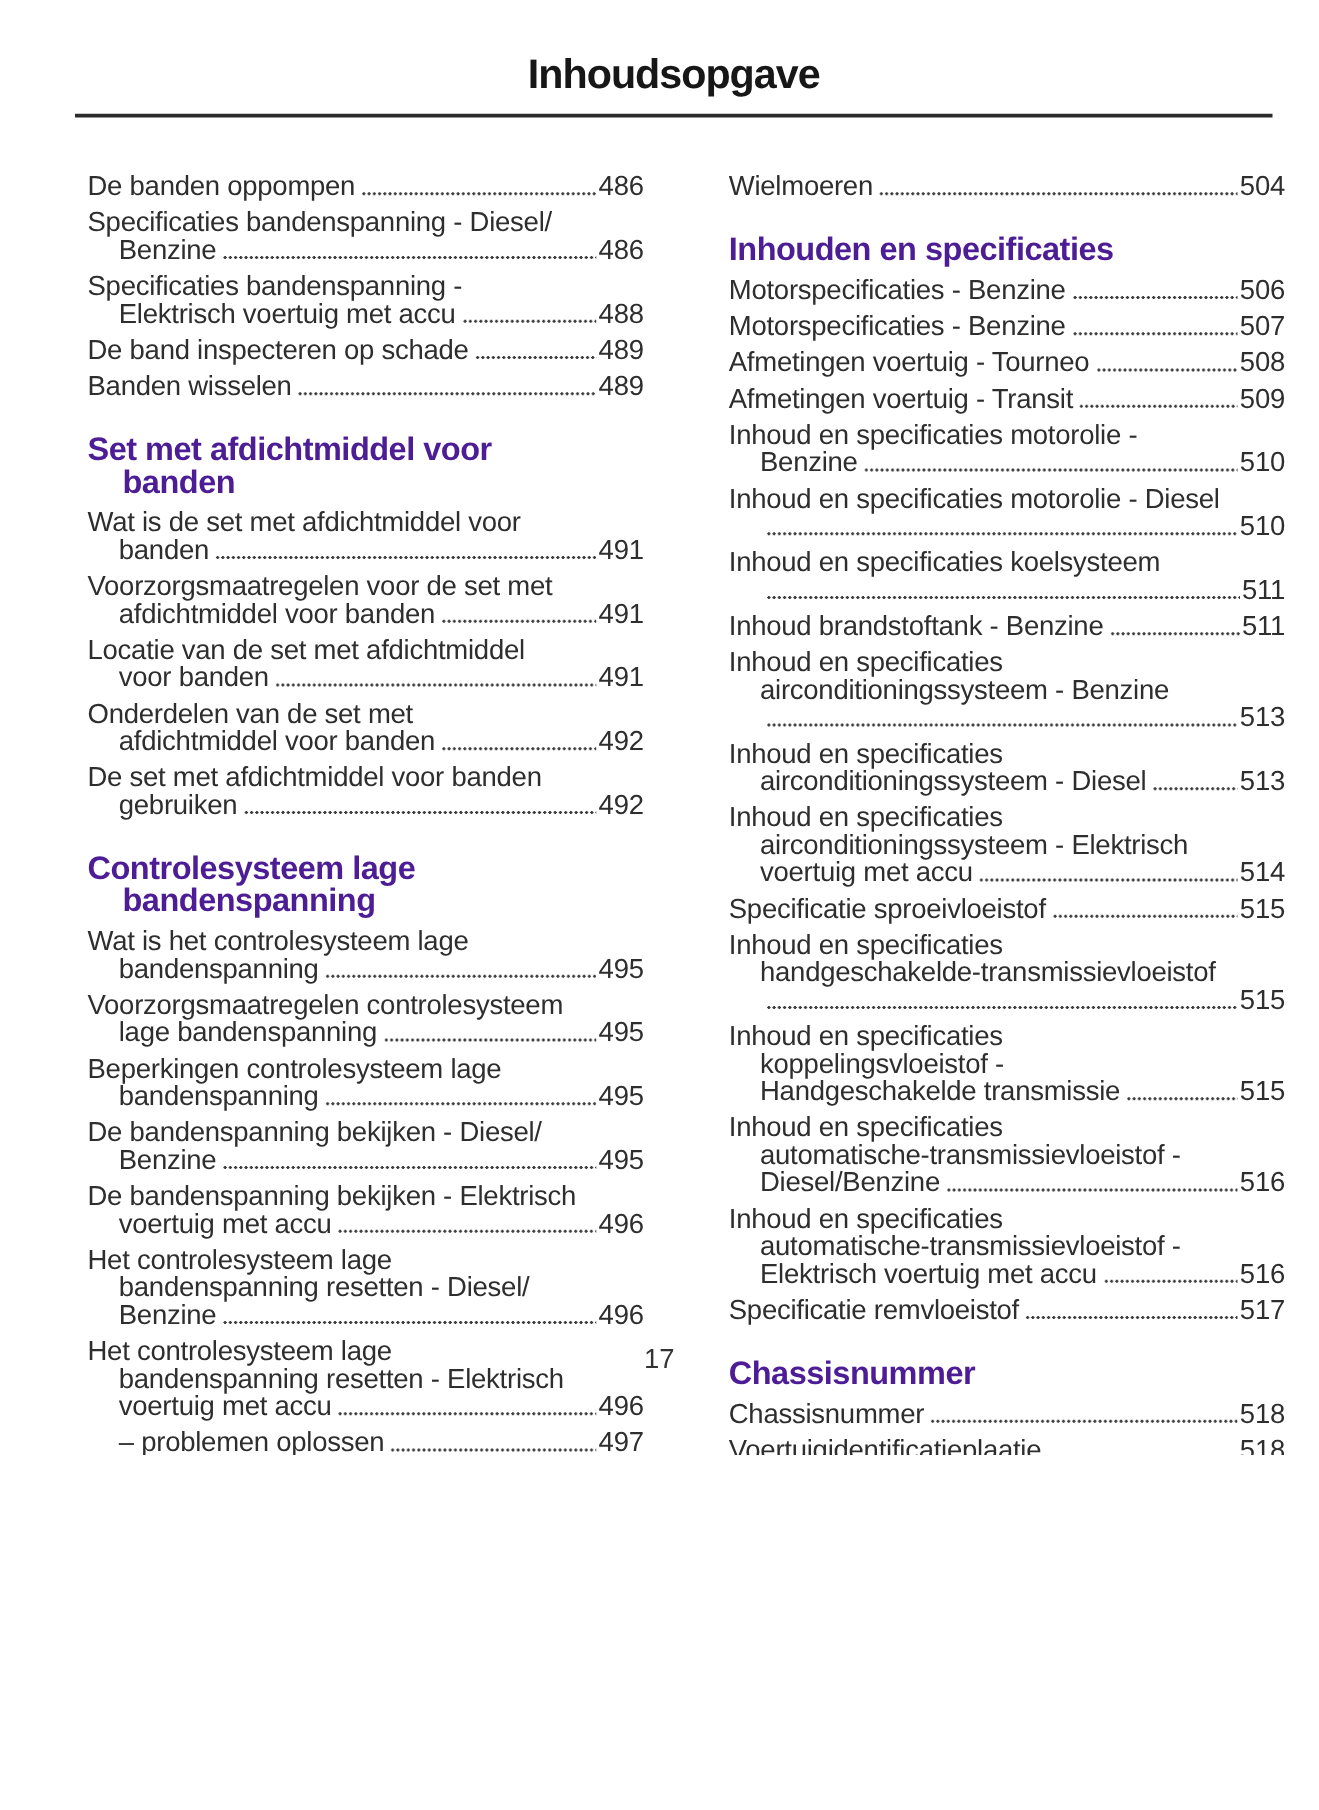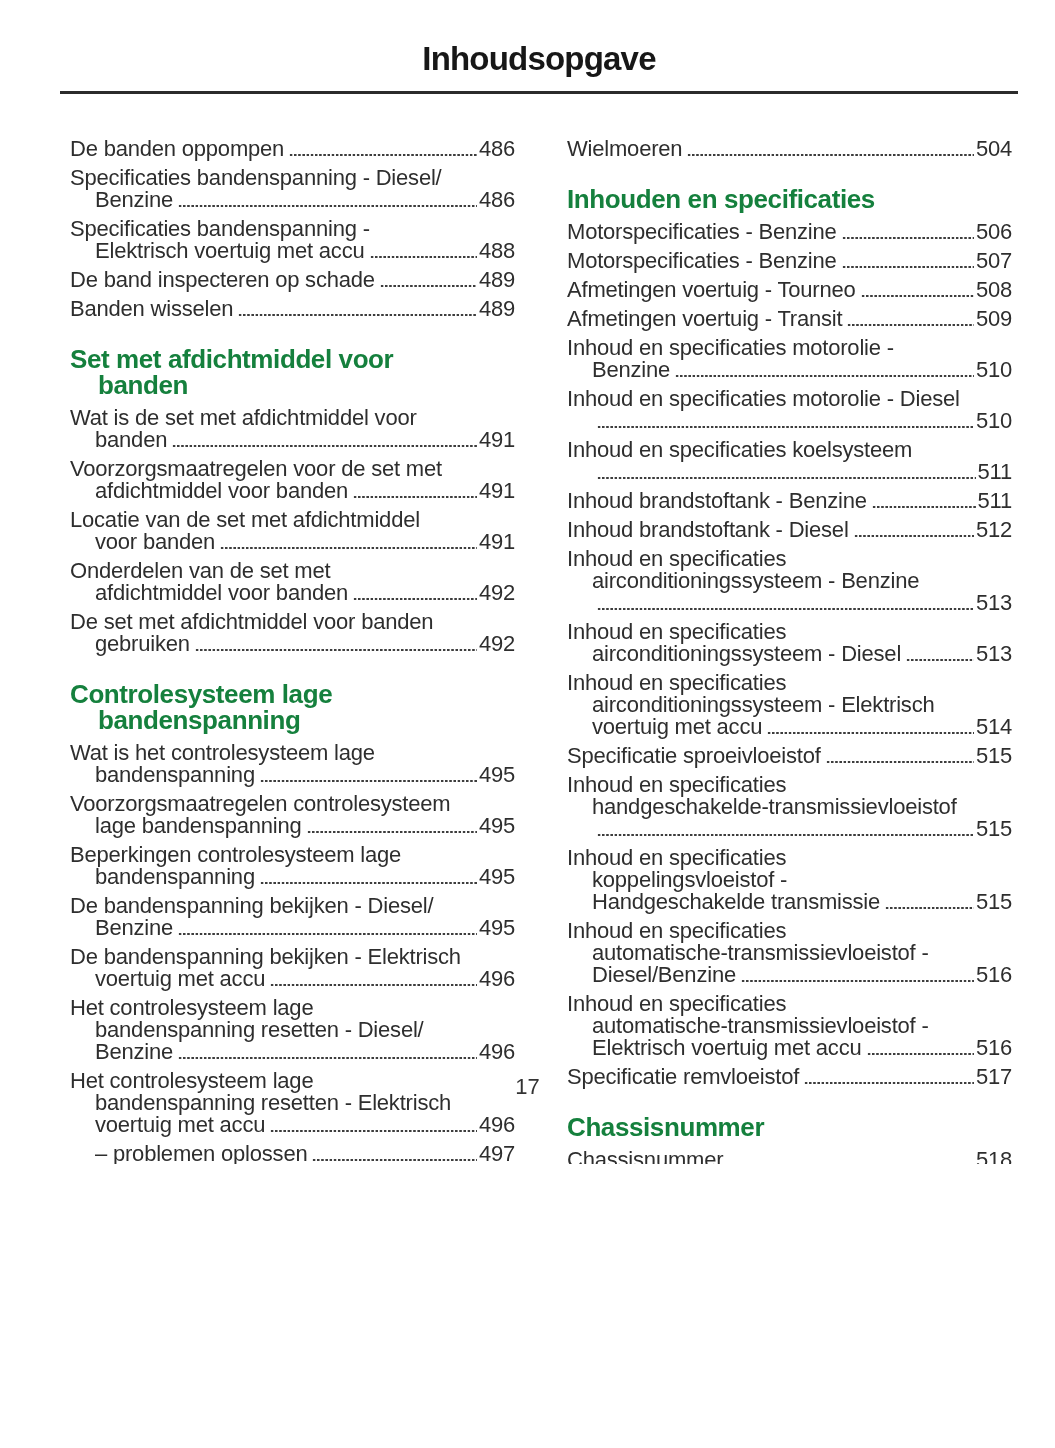--- a/index.html
+++ b/index.html
@@ -23,21 +23,21 @@
     letter-spacing: -0.8px;
     color: #171717;
   }
   .rule {
     border: none;
     border-top: 3px solid #2b2b2b;
     margin: 13px 37px 0 60px;
   }
   .columns {
     display: flex;
-    gap: 52px;
+    gap: 68px;
     margin: 44px 0 0 70px;
   }
   .col { flex: 0 0 445px; width: 445px; }
 
   .entry { margin: 0 0 7px 0; }
   .line {
     font-size: 22px;
     line-height: 22px;
     letter-spacing: -0.2px;
     white-space: nowrap;
@@ -57,21 +57,21 @@
     background-repeat: repeat-x;
   }
   .pageref { flex: 0 0 auto; }
 
   .heading {
     margin: 26px 0 9px 0;
     font-size: 26px;
     line-height: 26px;
     font-weight: bold;
     letter-spacing: -0.4px;
-    color: #15803d;
+    color: #4c1d95;
   }
   .heading .cont { padding-left: 28px; }
 
   .pagenum {
     position: absolute;
     left: 0; bottom: 64px;
     width: 100%;
     text-align: center;
     font-size: 22px;
     color: #333333;
@@ -310,27 +310,20 @@
           </div>
         </div>
         <div class="entry">
           <div class="line lastline">
             <span class="text">Inhoud brandstoftank - Benzine</span>
             <span class="dots"></span>
             <span class="pageref">511</span>
           </div>
         </div>
         <div class="entry">
-          <div class="line lastline">
-            <span class="text">Inhoud brandstoftank - Diesel</span>
-            <span class="dots"></span>
-            <span class="pageref">512</span>
-          </div>
-        </div>
-        <div class="entry">
           <div class="line">Inhoud en specificaties</div>
           <div class="line cont">airconditioningssysteem - Benzine</div>
           <div class="line cont lastline">
             <span class="text"></span>
             <span class="dots"></span>
             <span class="pageref">513</span>
           </div>
         </div>
         <div class="entry">
           <div class="line">Inhoud en specificaties</div>

